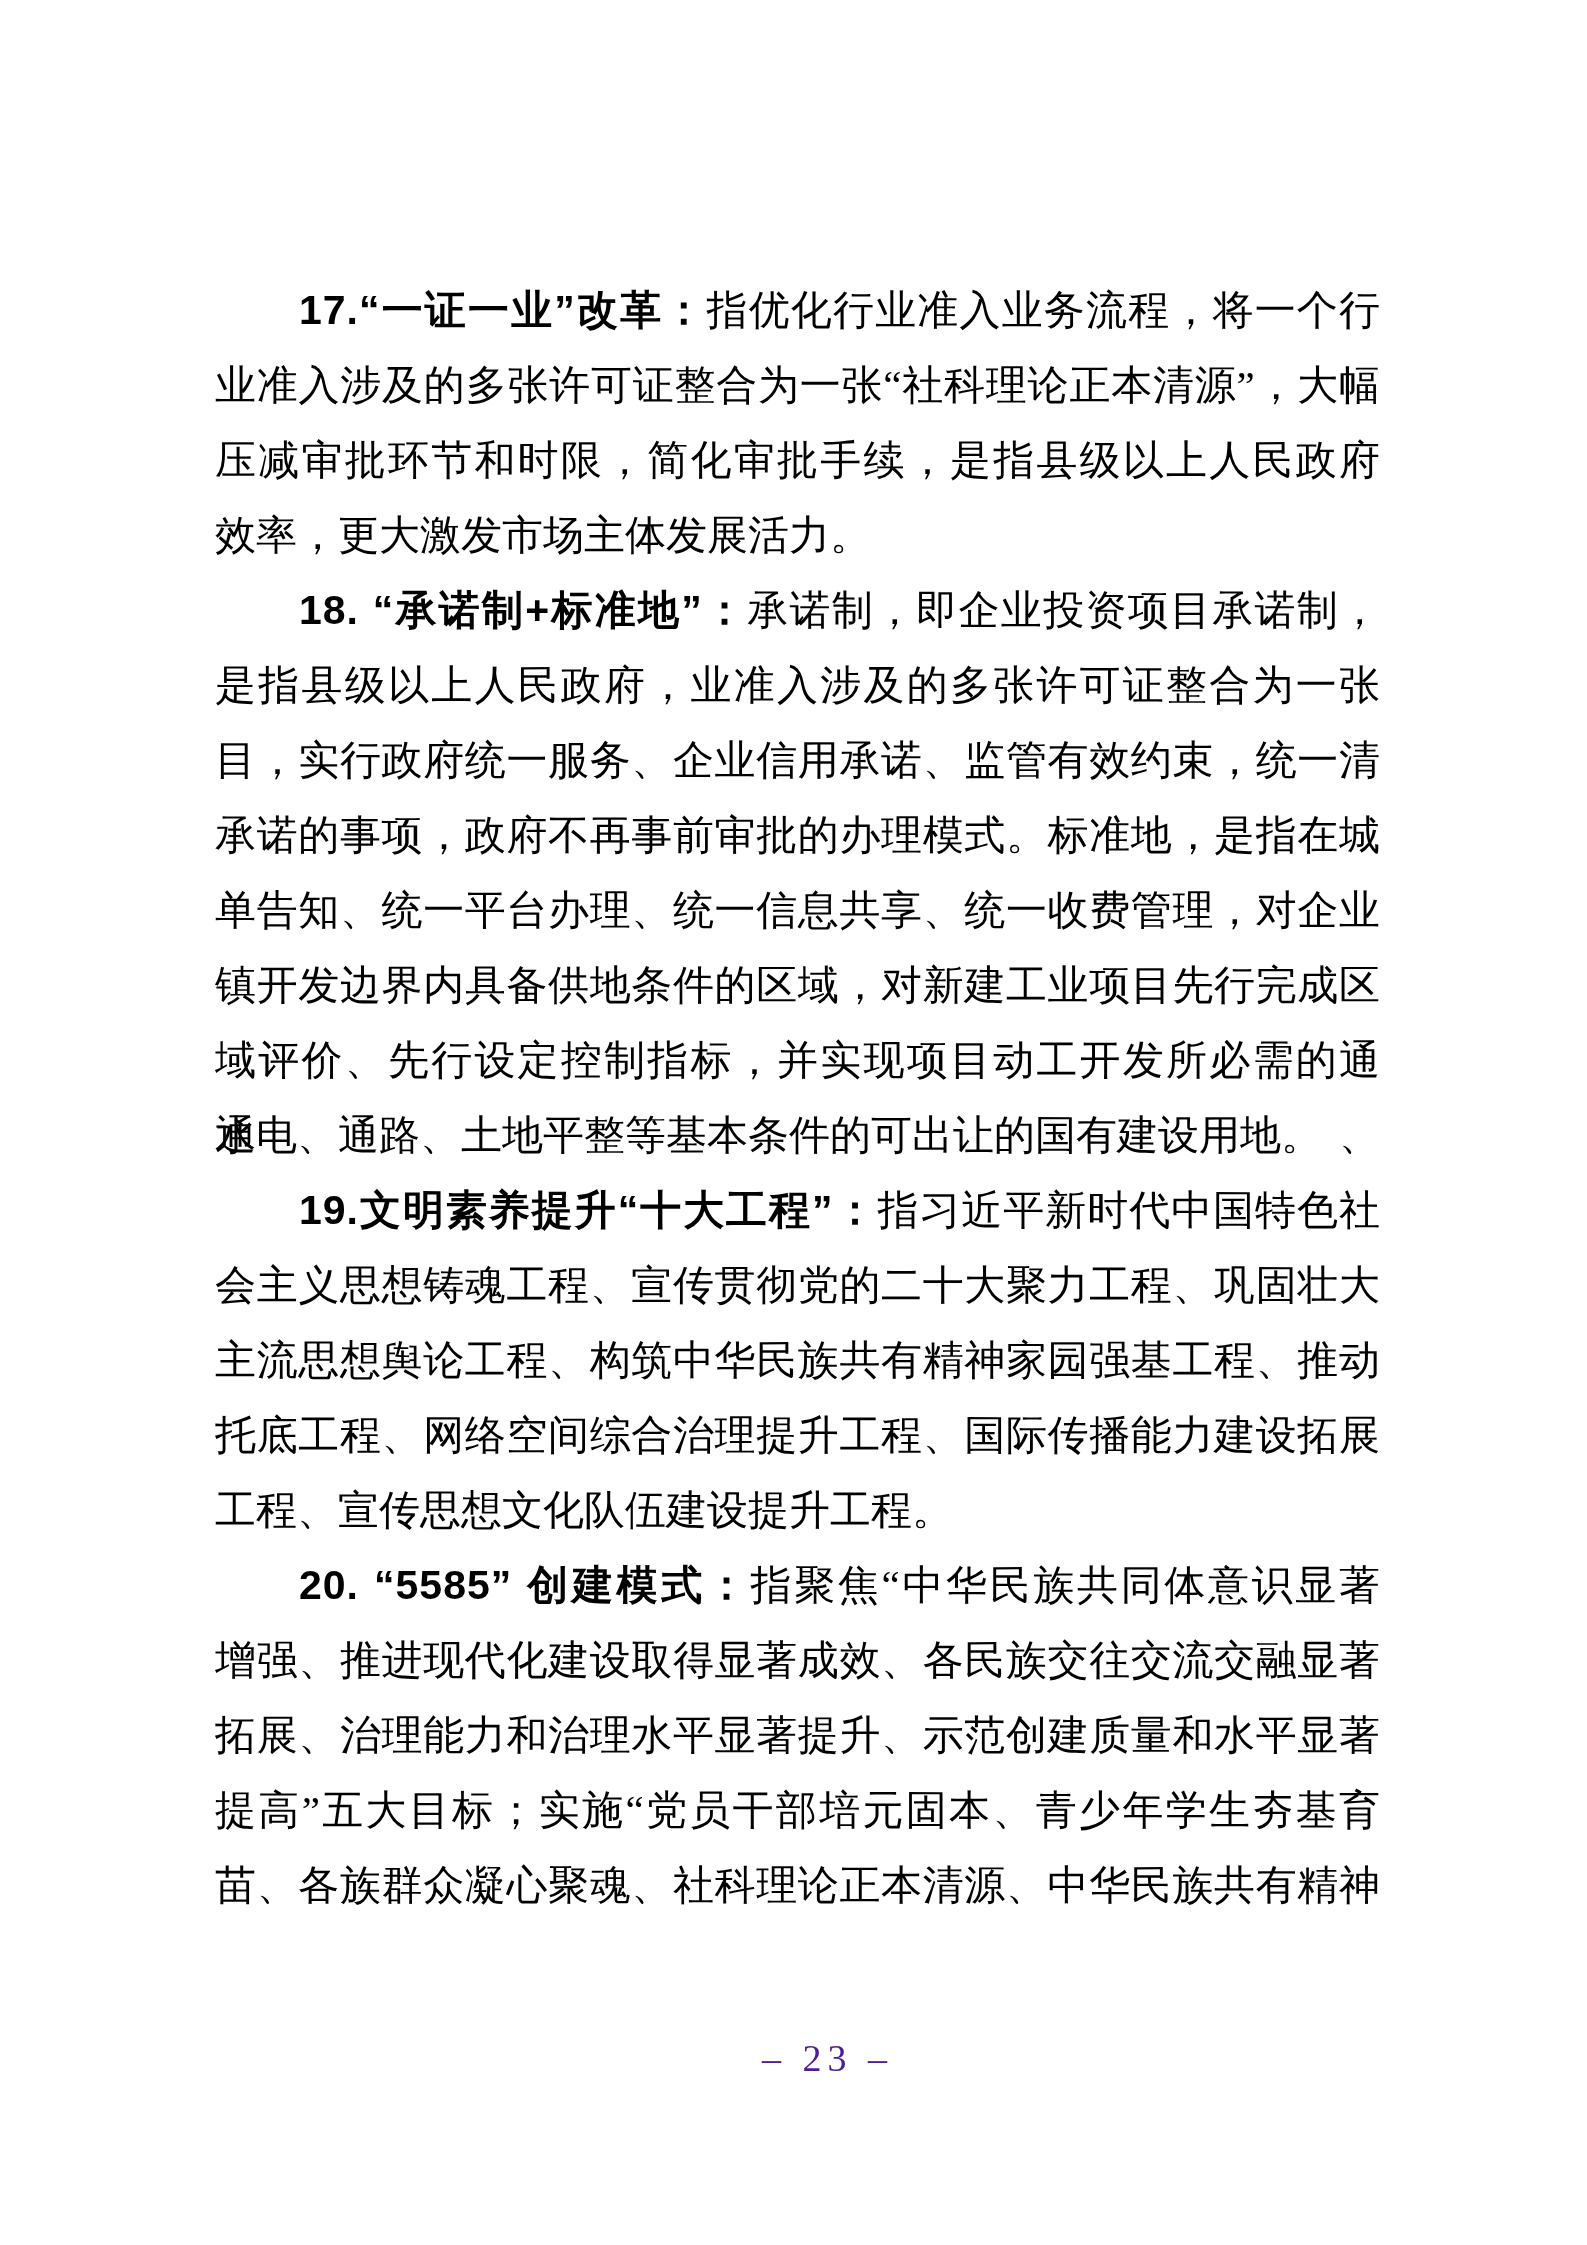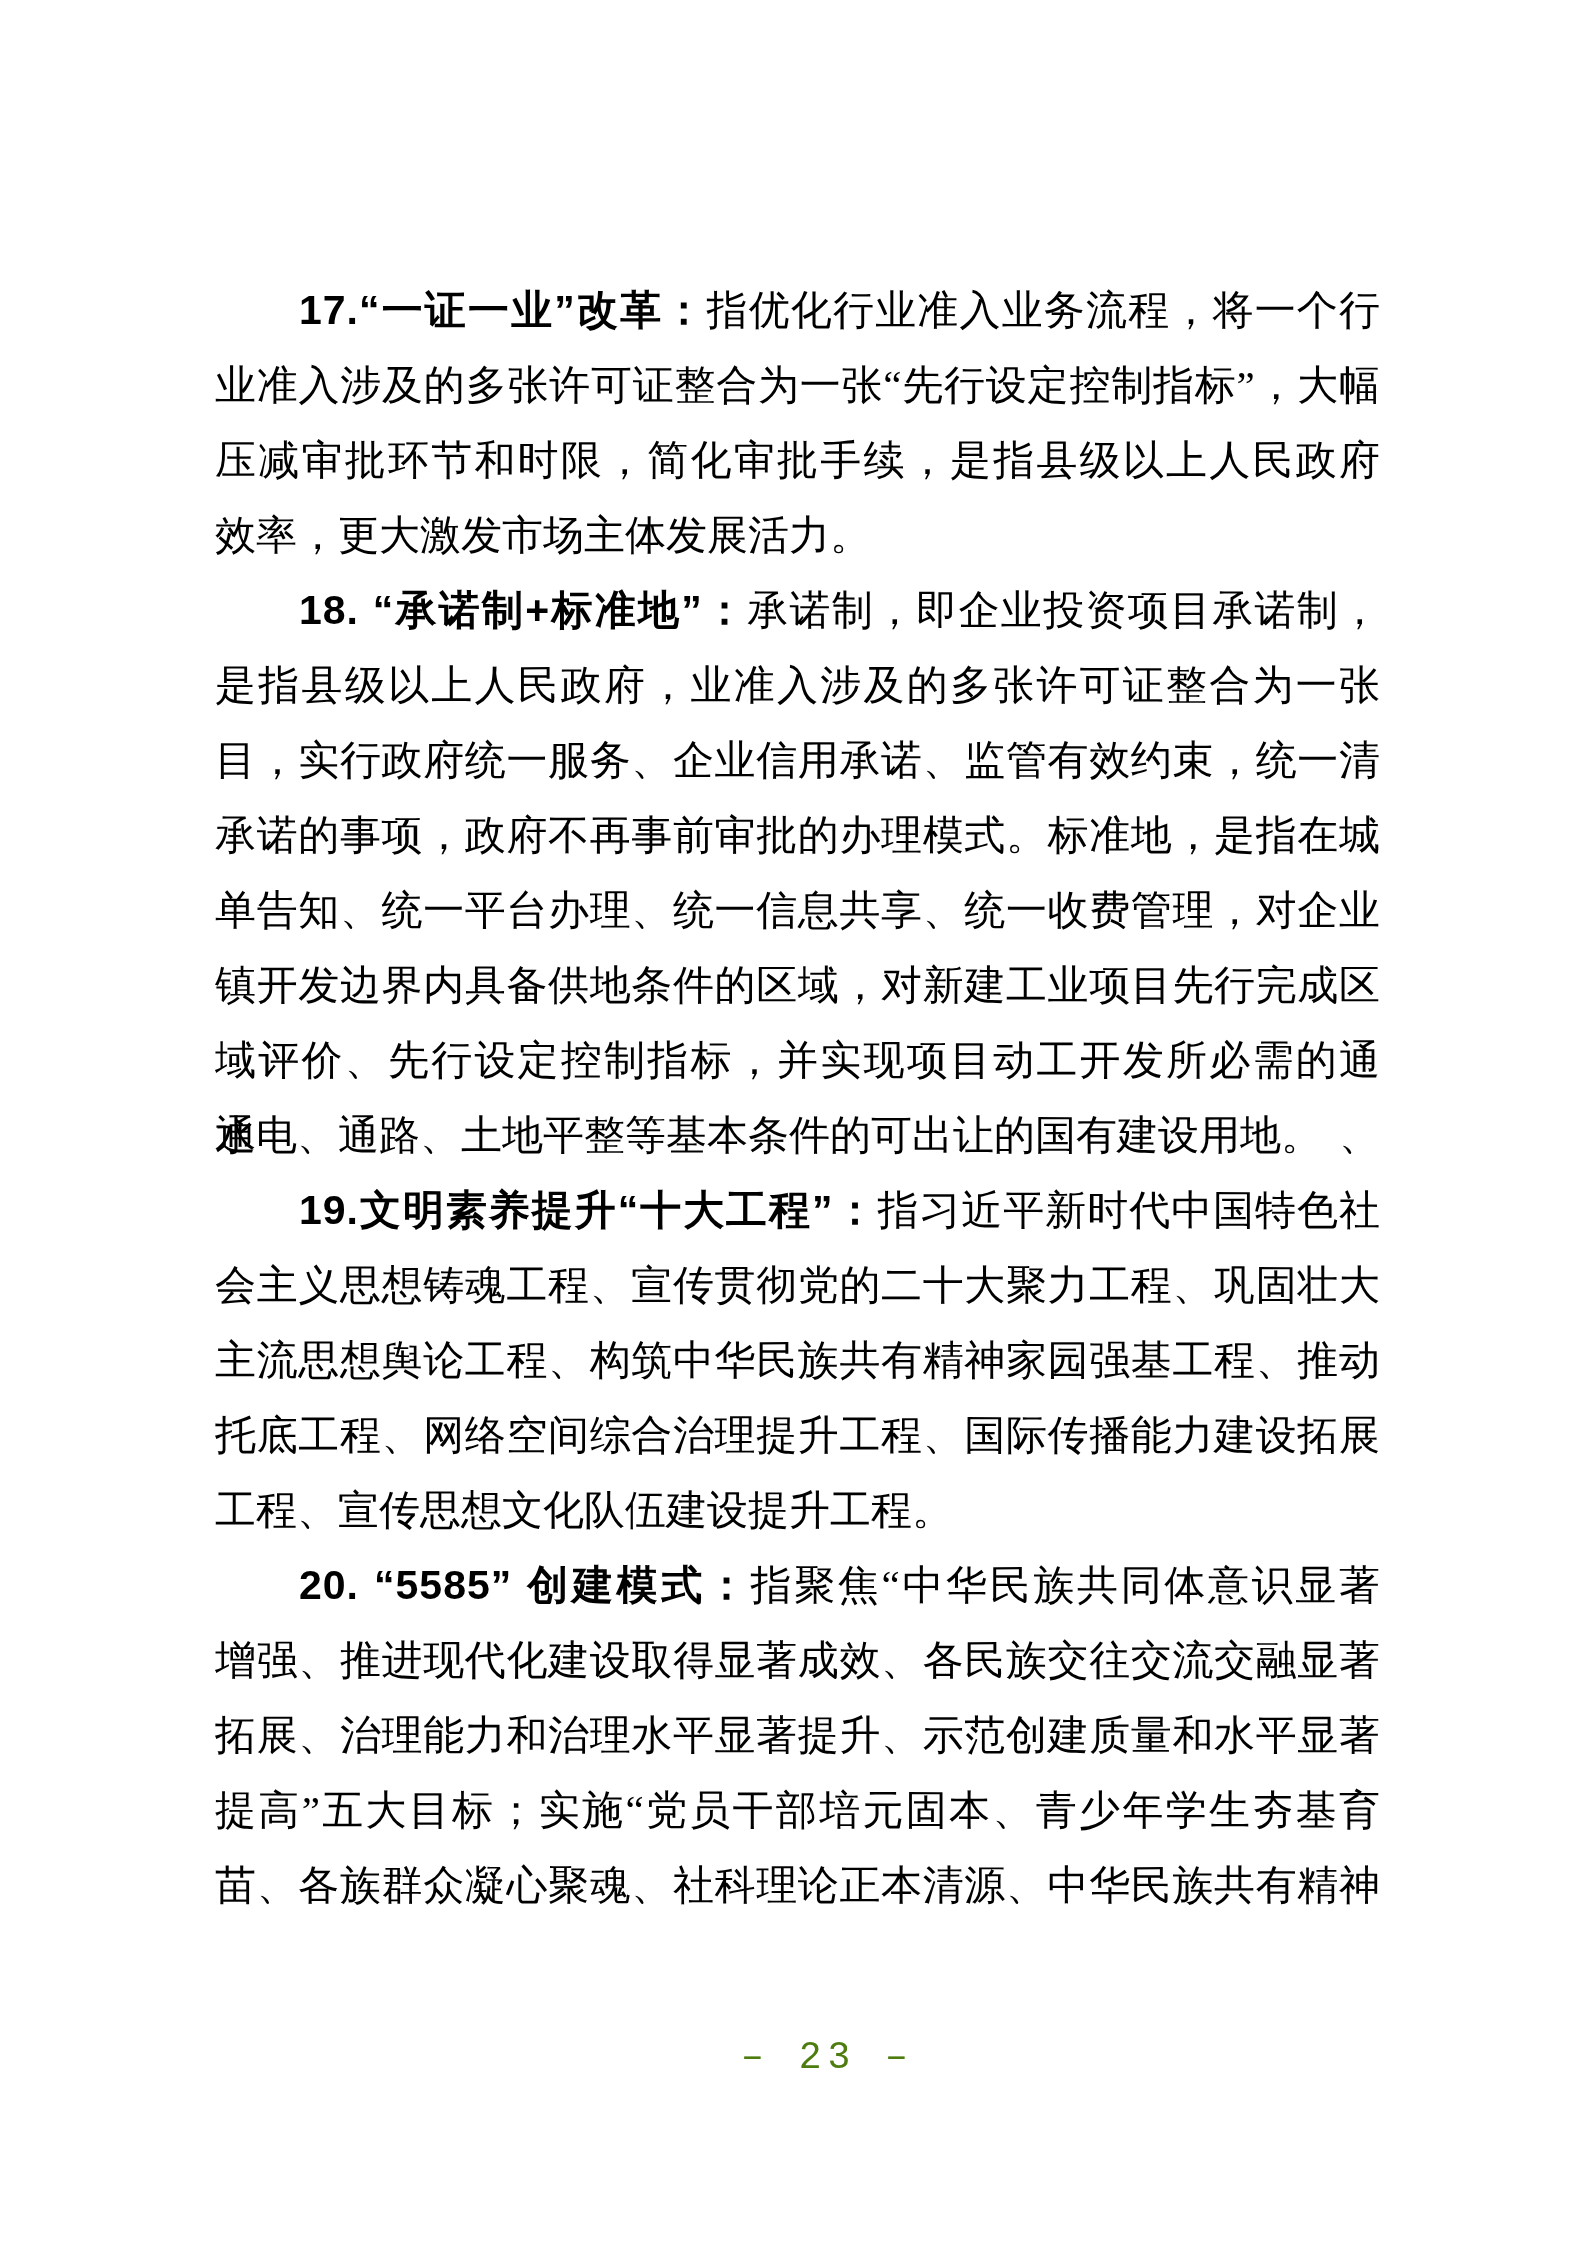--- a/index.html
+++ b/index.html
@@ -50,32 +50,32 @@
     left:0;
     right:0;
     top:2036px;
     text-align:center;
   }
   .pagenum{
     display:inline-block;
     transform:translateX(34px);
     font-size:38px;
     letter-spacing:6px;
-    font-family:Liberation Mono, monospace;
-    color:#4d7c0f;
+    font-family:Liberation Serif, serif;
+    color:#4c1d95;
   }
 </style>
 </head>
 <body>
 
 <div class="page">
   <main class="content" id="doc-body">
       <p class="para">
         <span class="line first"><b class="lead">17.“一证一业”改革：</b><span>指优化行业准入业务流程，将一个行</span></span>
-        <span class="line">业准入涉及的多张许可证整合为一张“先行设定控制指标”，大幅</span>
+        <span class="line">业准入涉及的多张许可证整合为一张“社科理论正本清源”，大幅</span>
         <span class="line">压减审批环节和时限，简化审批手续，是指县级以上人民政府</span>
         <span class="line last">效率，更大激发市场主体发展活力。</span>
       </p>
       <p class="para">
         <span class="line first"><b class="lead">18. “承诺制+标准地”：</b><span>承诺制，即企业投资项目承诺制，</span></span>
         <span class="line">是指县级以上人民政府，业准入涉及的多张许可证整合为一张</span>
         <span class="line">目，实行政府统一服务、企业信用承诺、监管有效约束，统一清</span>
         <span class="line">承诺的事项，政府不再事前审批的办理模式。标准地，是指在城</span>
         <span class="line">单告知、统一平台办理、统一信息共享、统一收费管理，对企业</span>
         <span class="line">镇开发边界内具备供地条件的区域，对新建工业项目先行完成区</span>

